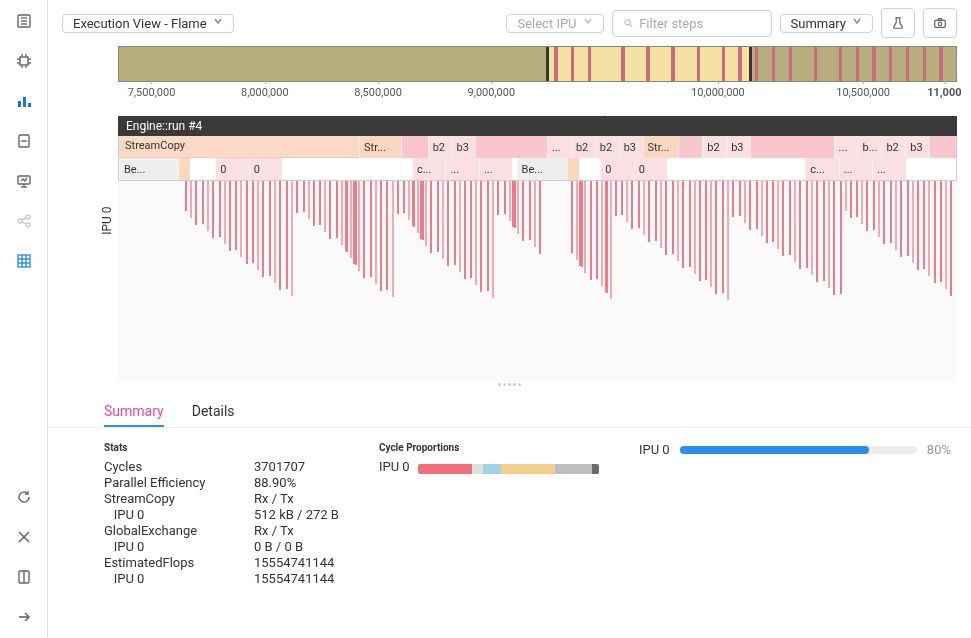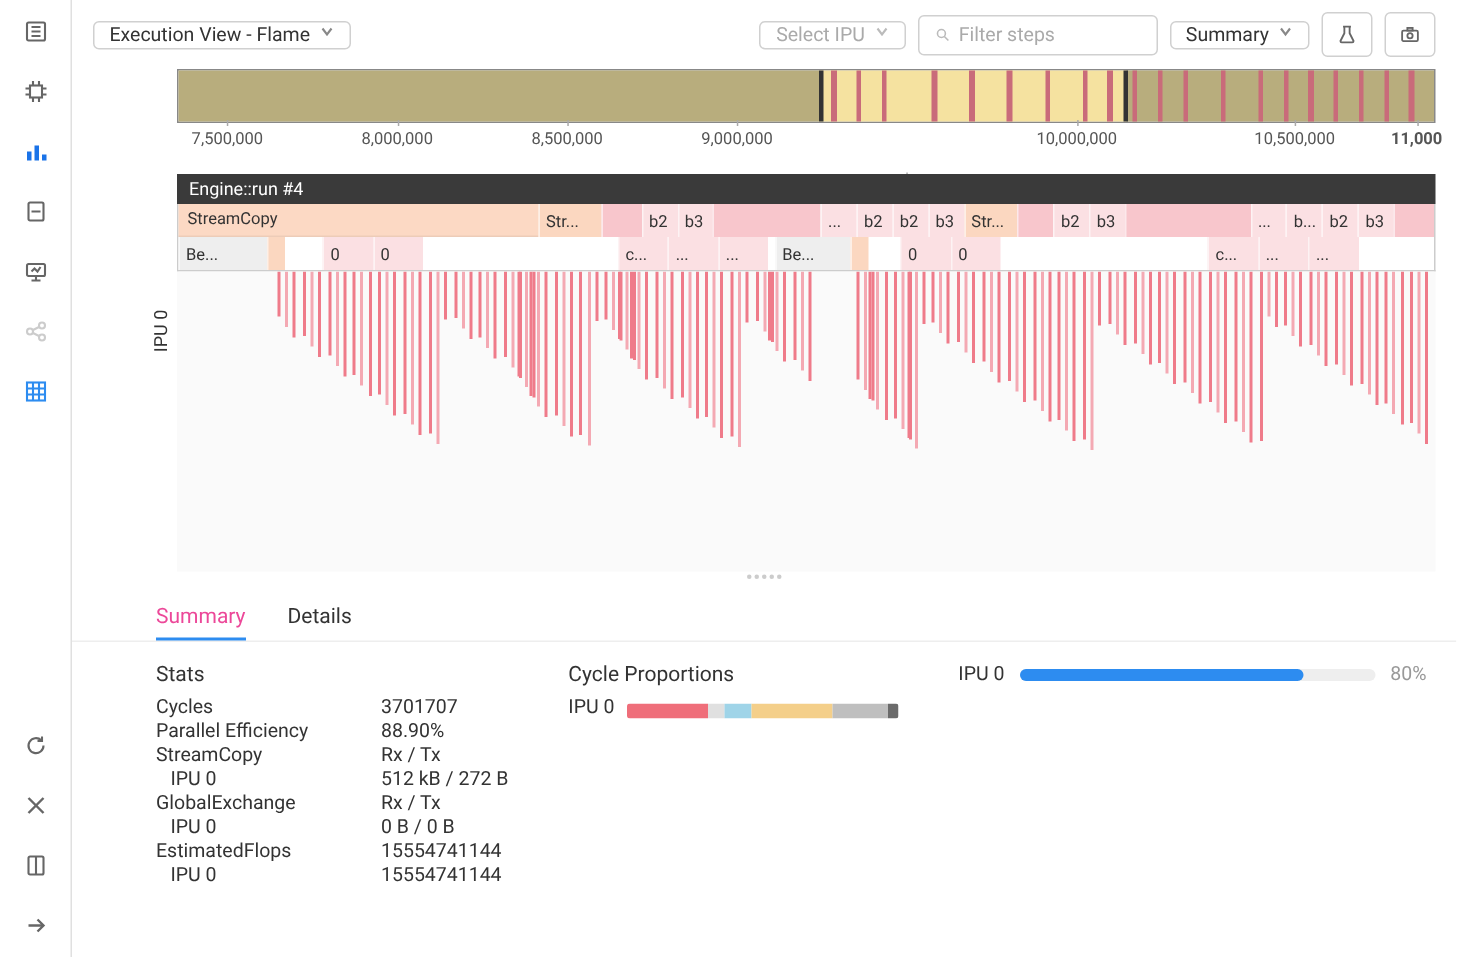--- a/index.html
+++ b/index.html
@@ -38,21 +38,21 @@
 .grey{background:#eee}
 .flame-viz{margin-left:56px;height:200px;position:relative;background:#fafafa;overflow:hidden}
 .vbar{position:absolute;top:0;width:2px;background:#ef7b8a}
 .vbar.d{background:#f4a9b3}
 .divider-handle{height:8px;margin:2px auto;width:40px;display:flex;justify-content:center;gap:2px}
 .divider-handle span{width:3px;height:3px;border-radius:50%;background:#ccc}
 .tabs{display:flex;gap:28px;padding:4px 20px 0 56px;border-bottom:1px solid #eee;font-size:14px}
 .tab{padding:6px 0;cursor:pointer;color:#333}
 .tab.active{color:#ec4899;border-bottom:2px solid #2d8cf0}
 .panel{display:flex;padding:14px 20px 0 56px;gap:40px;font-size:13px}
-.col h4{font-size:14px;font-weight:400;margin-bottom:6px}
+.col h4{font-size:10px;font-weight:700;margin-bottom:6px}
 .stats-grid{display:grid;grid-template-columns:150px auto;row-gap:1px}
 .stats-grid .k{white-space:pre}
 .cycle-col{flex:0 0 220px}
 .bar{height:10px;border-radius:2px;display:flex;overflow:hidden;margin-top:4px}
 .bar span{display:block;height:100%}
 .tile-col{flex:1}
 .tile-row{display:flex;align-items:center;gap:10px}
 .tile-bar{flex:1;height:8px;border-radius:4px;background:#eee;position:relative}
 .tile-fill{position:absolute;left:0;top:0;bottom:0;background:#2d8cf0;border-radius:4px}
 .chev{width:10px;height:10px}

